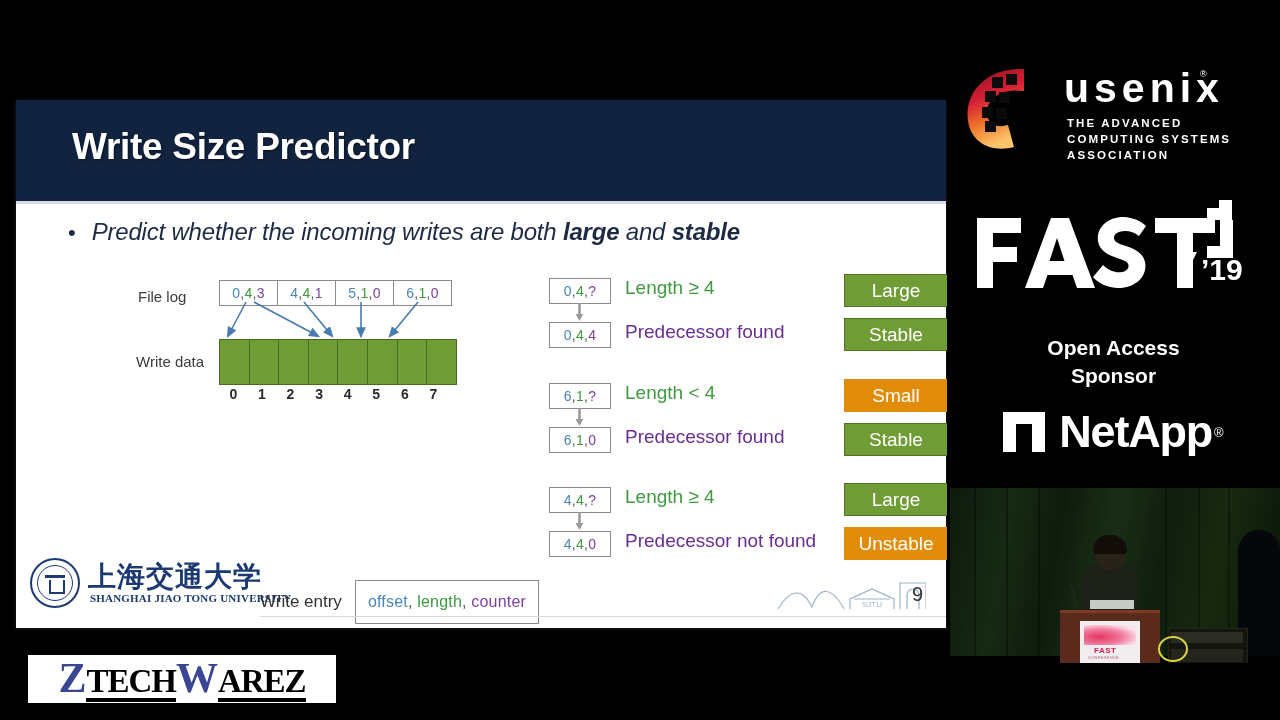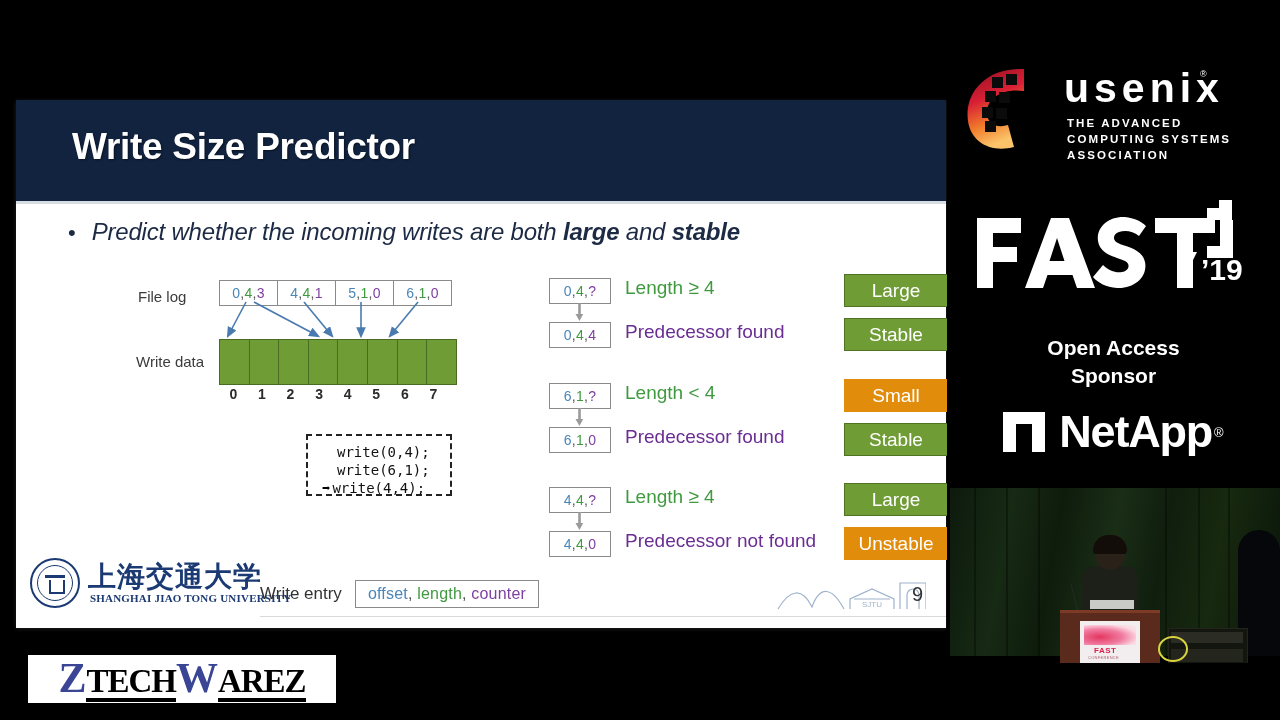--- a/index.html
+++ b/index.html
@@ -67,21 +67,21 @@
   #sjtu-seal-in:before{content:"";position:absolute;left:7px;top:9px;width:20px;height:3px;background:#1b3a73;}
   #sjtu-seal-in:after{content:"";position:absolute;left:11px;top:14px;width:12px;height:12px;
                       border:2px solid #1b3a73;border-top:none;}
   #sjtu-cn{position:absolute;left:58px;top:2px;font-family:"Liberation Serif",serif;font-size:28px;
            font-weight:bold;color:#1b3a73;letter-spacing:1px;white-space:nowrap;}
   #sjtu-en{position:absolute;left:60px;top:36px;font-family:"Liberation Serif",serif;font-size:11px;
            font-weight:bold;color:#1b3a73;letter-spacing:.2px;white-space:nowrap;}
 
   #legend{position:absolute;left:244px;top:480px;display:flex;align-items:center;}
   #legend-label{font-size:17px;color:#333;margin-right:13px;text-align:right;}
-  #legend-box{border:1px solid #8a8a8a;background:#fff;padding:4px 12px;font-size:16px;letter-spacing:.2px;}
+  #legend-box{border:1px solid #8a8a8a;background:#fff;padding:12px 12px;font-size:16px;letter-spacing:.2px;}
 
   #skyline{position:absolute;left:760px;top:455px;}
   #slideno{position:absolute;left:896px;top:483px;font-size:20px;color:#333;}
   #foot-rule{position:absolute;left:244px;top:516px;width:686px;height:1px;background:#d9d9d9;}
 
   
   #rail{position:absolute;left:947px;top:0;width:333px;height:720px;background:#000;margin-top:8px;}
   #usenix{position:absolute;left:0;top:45px;width:333px;height:135px;}
   #usenix-mark{position:absolute;left:15px;top:8px;width:90px;height:95px;}
   #usenix-word{position:absolute;left:117px;top:12px;font-size:41px;font-weight:bold;color:#fff;letter-spacing:5px;}
@@ -208,27 +208,20 @@
         <div class="idx">0</div>
         <div class="idx">1</div>
         <div class="idx">2</div>
         <div class="idx">3</div>
         <div class="idx">4</div>
         <div class="idx">5</div>
         <div class="idx">6</div>
         <div class="idx">7</div>
       </div>
 
-    <div id="codebox">
-      <div id="codelines">
-          <div class="codeline">write(0,4);</div>
-          <div class="codeline">write(6,1);</div>
-          <div class="codeline cur"><span class="cur-arrow">➡</span><span>write(4,4);</span></div>
-        </div>
-    </div>
 
     <div class="grp" id="grp0">
         <div class="pbox top">
           <span class="c-off">0</span>
           <span class="c-sep">,</span>
           <span class="c-len">4</span>
           <span class="c-sep">,</span>
           <span class="c-cnt">?</span>
         </div>
         <svg class="pconn" viewBox="0 0 9 18">

